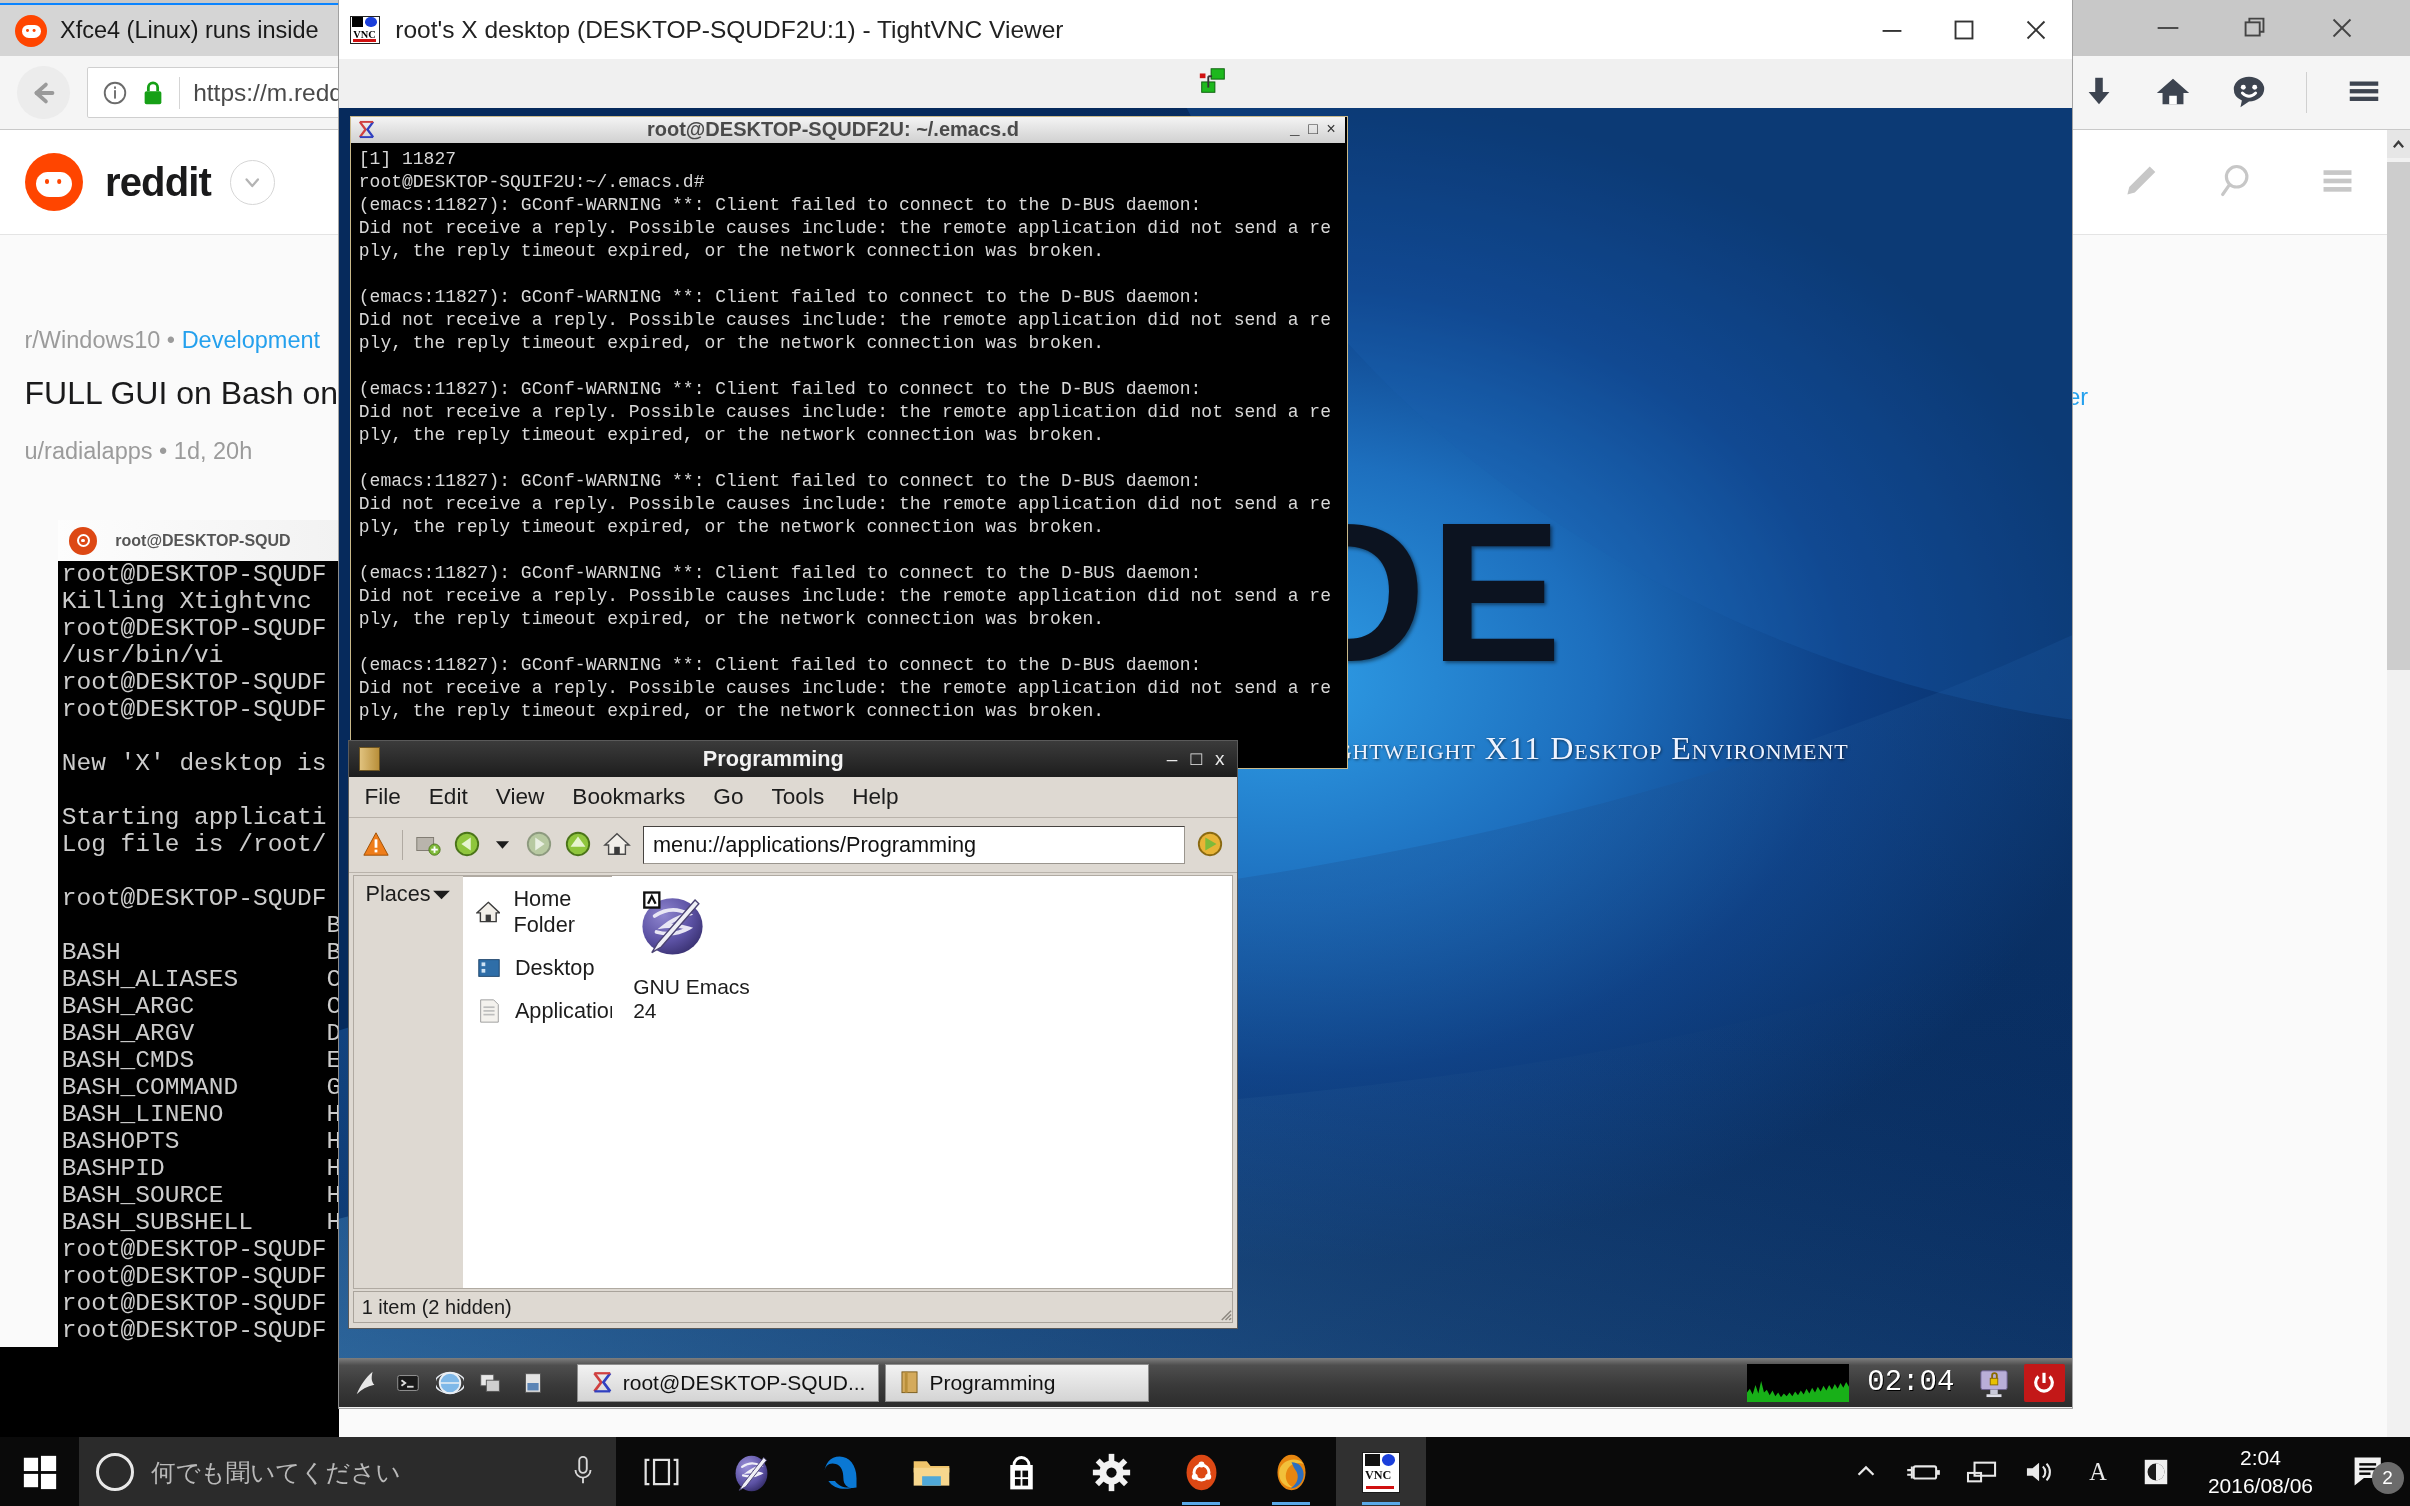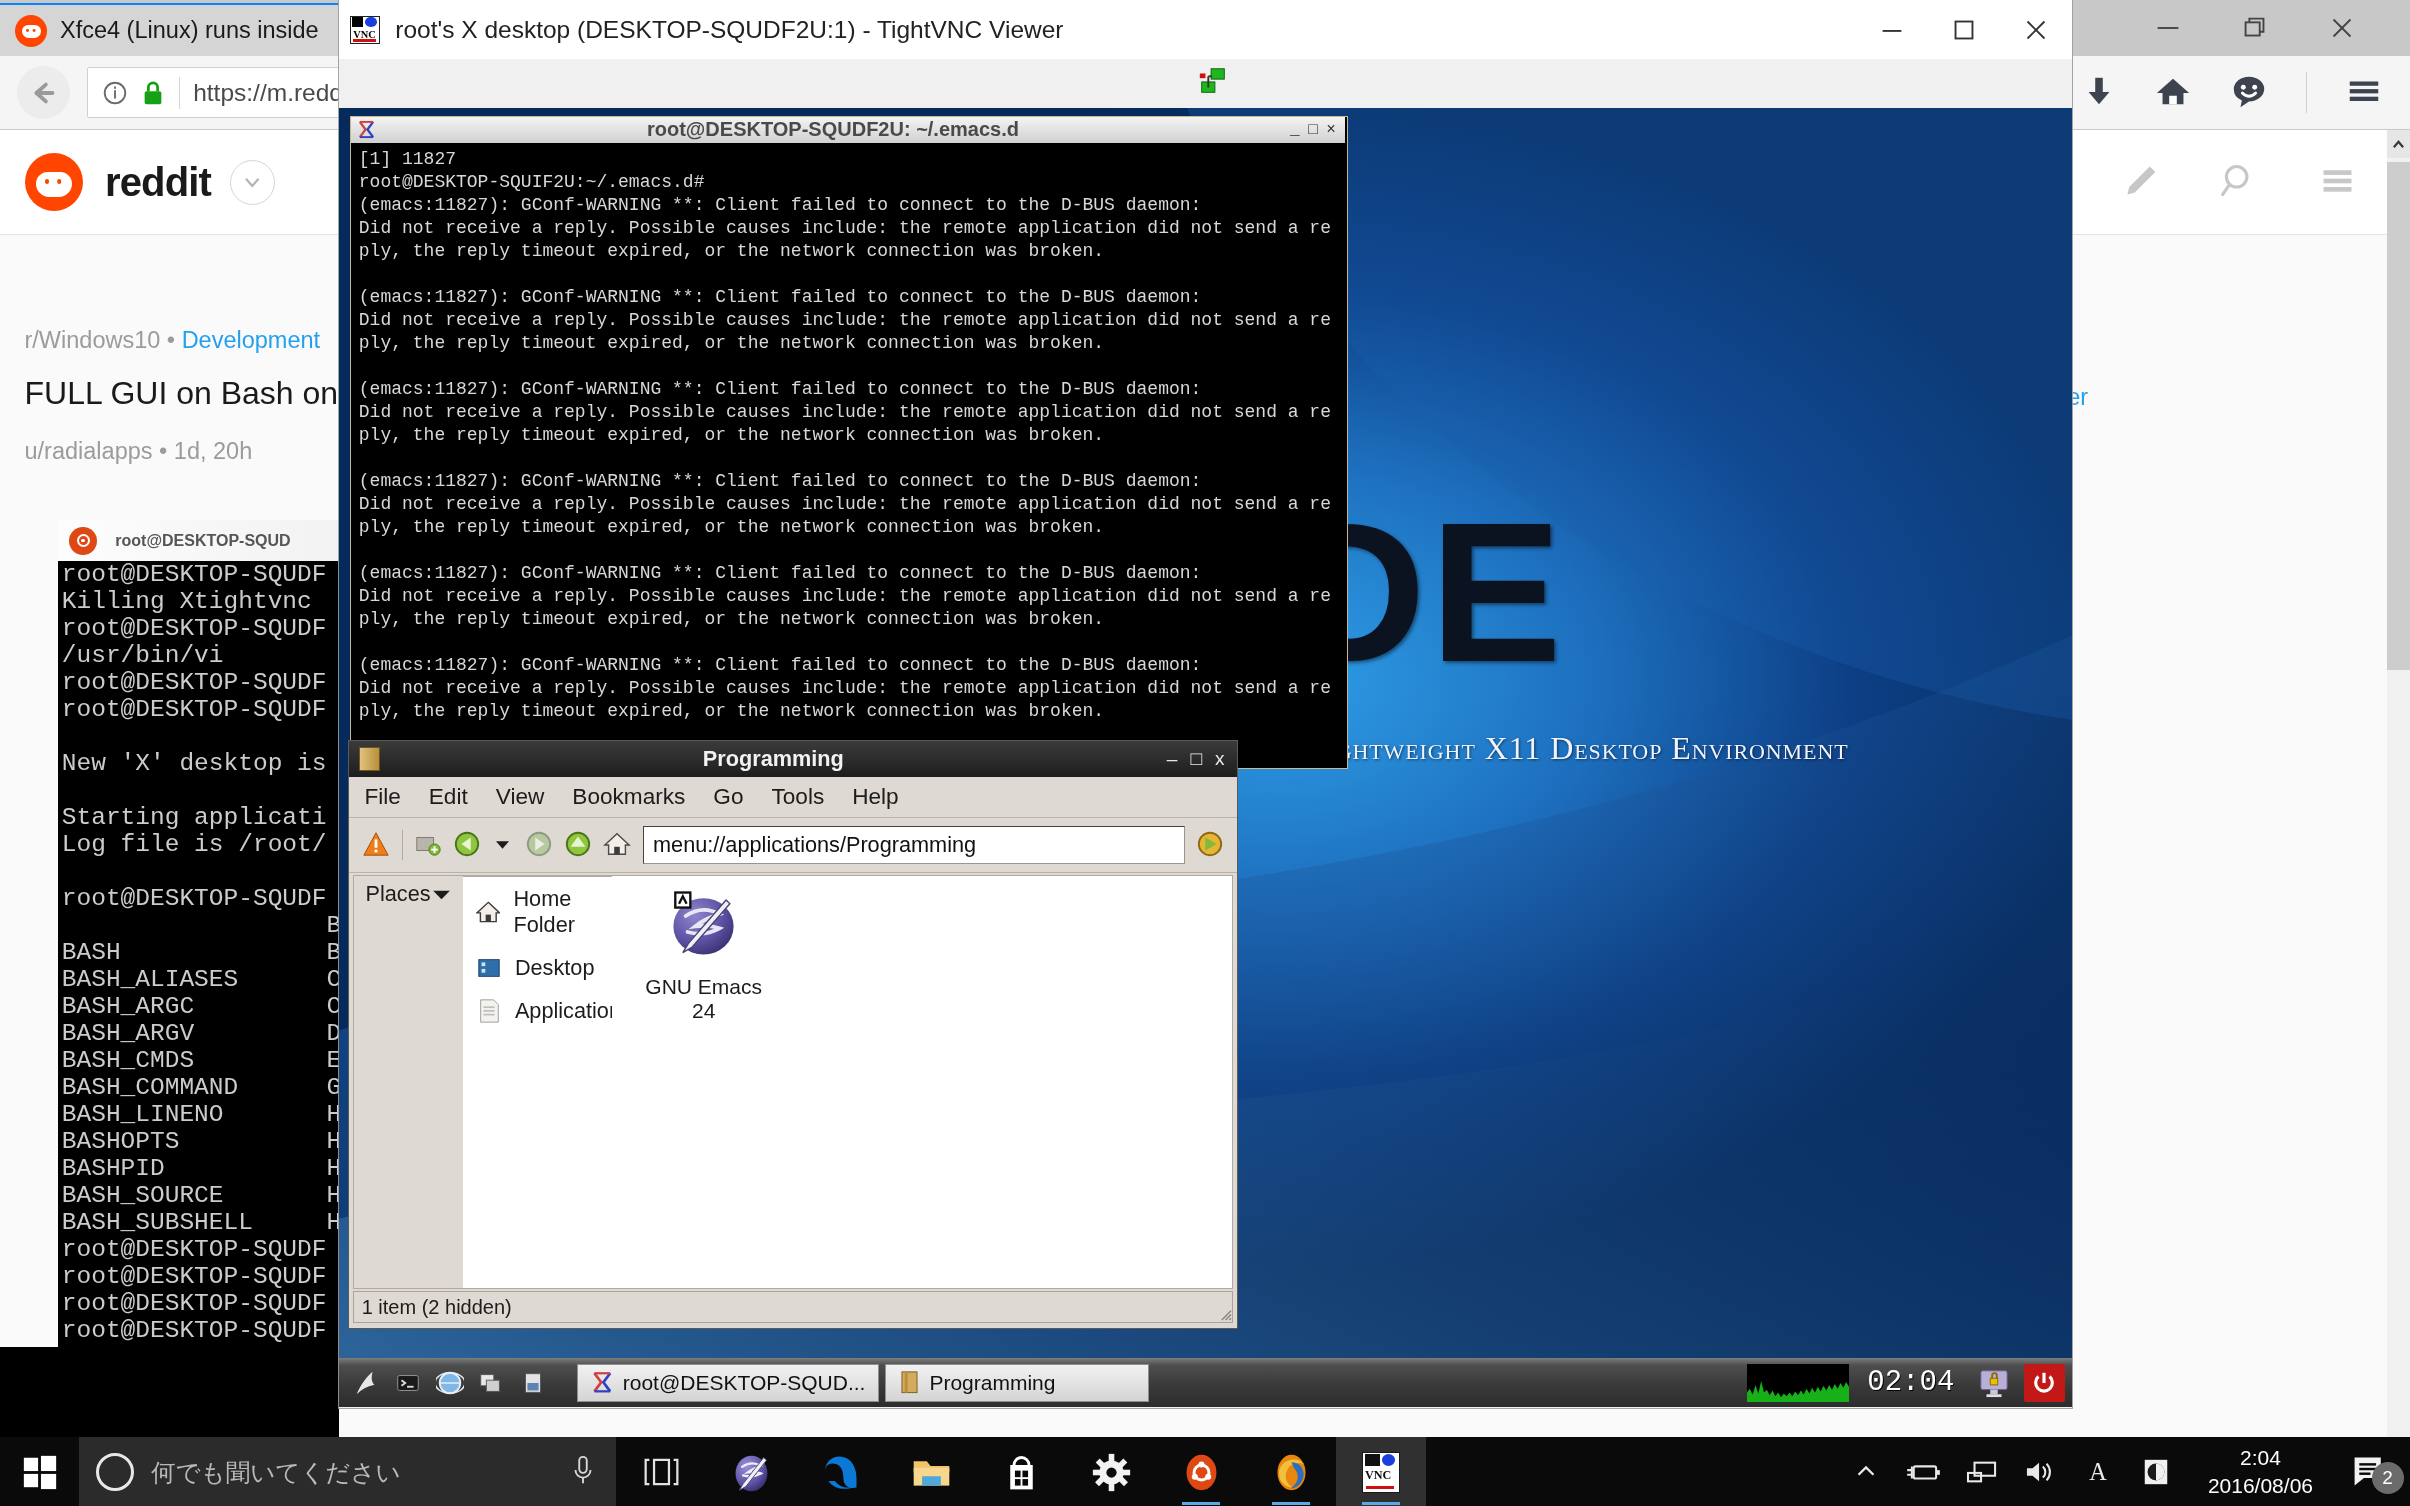--- a/index.html
+++ b/index.html
@@ -121,21 +121,21 @@
                display:flex;align-items:center;padding:0 13px;box-sizing:border-box;gap:11.3px;}
   .pcm-path{flex:1;height:38px;background:#fff;border:1.9px inset #9a958e;display:flex;align-items:center;padding-left:9.4px;box-sizing:border-box;}
   .pcm-path span{font-size:21.7px;color:#111;}
   .pcm-main{position:absolute;left:3.8px;top:134px;width:880px;height:414px;display:flex;}
   .pcm-side{width:259px;background:#ded9d2;border:0.9px solid #b0aaa2;box-sizing:border-box;display:flex;flex-direction:row;}
   .pcm-side-hd{height:36px;display:flex;align-items:center;justify-content:space-between;padding:0 11.3px;
                font-size:21.7px;color:#1c1c1c;background:#ded9d2;}
   .pcm-side-list{flex:1;background:#fff;border-top:0.9px solid #b0aaa2;}
   .pcm-side-item{display:flex;align-items:center;gap:13px;padding:8.5px 0 8.5px 13px;font-size:21.7px;color:#1c1c1c;}
   .pcm-view{flex:1;background:#fff;border:0.9px solid #b0aaa2;border-left:0;box-sizing:border-box;position:relative;}
-  .pcm-item{position:absolute;left:21px;top:9.4px;width:141px;text-align:center;}
+  .pcm-item{position:absolute;left:21px;top:9.4px;width:141px;}
   .pcm-item-label{margin-top:7.5px;font-size:21px;color:#1c1c1c;}
   .pcm-status{position:absolute;left:3.8px;bottom:4.7px;width:880px;height:32px;background:#ded9d2;border:0.9px solid #a9a39b;
               display:flex;align-items:center;padding-left:7.5px;box-sizing:border-box;font-size:20px;color:#1c1c1c;}
   .pcm-grip{position:absolute;right:5.6px;bottom:7.5px;width:13px;height:13px;}
 
   
   .xfce-panel{position:absolute;left:0;bottom:0;width:1733px;height:49px;
               background:linear-gradient(to bottom,#7e7e7e,#4e4e4e 15%,#3a3a3a 55%,#2c2c2c 100%);display:flex;align-items:center;}
   .xfce-launch{display:flex;align-items:center;gap:5.6px;padding-left:9.4px;}
   .xfce-lbtn{width:36px;height:38px;display:flex;align-items:center;justify-content:center;}

